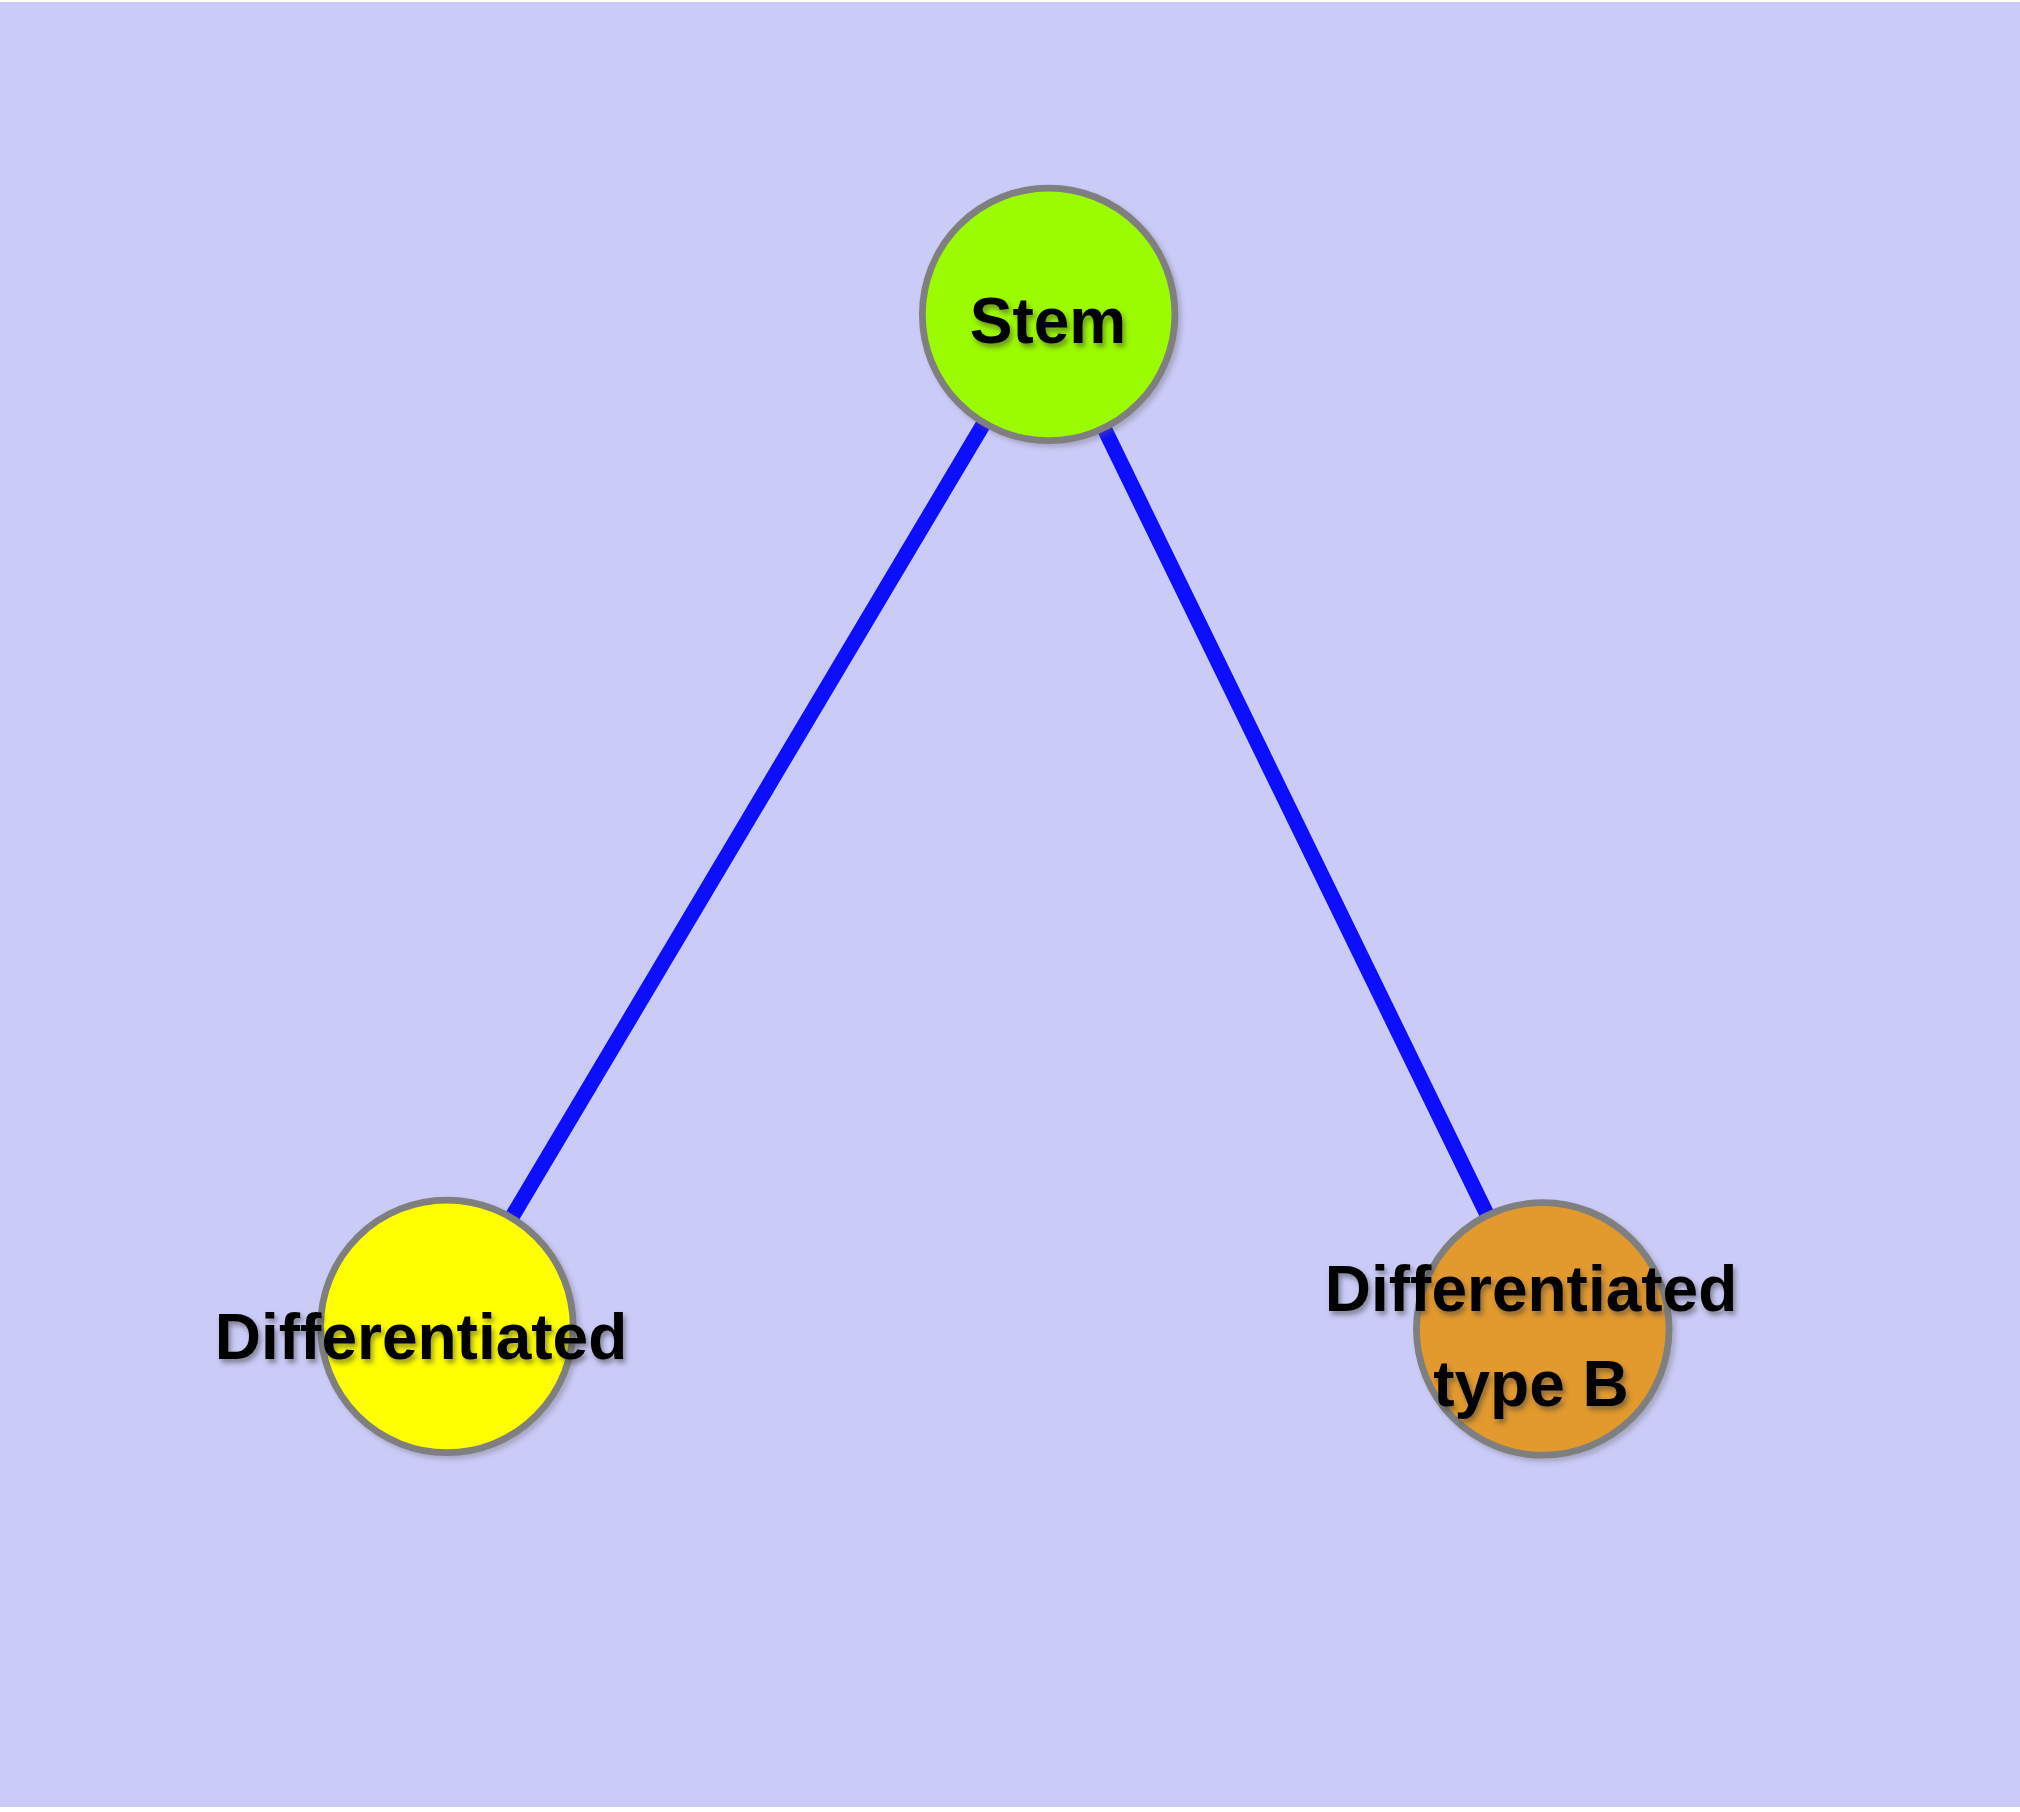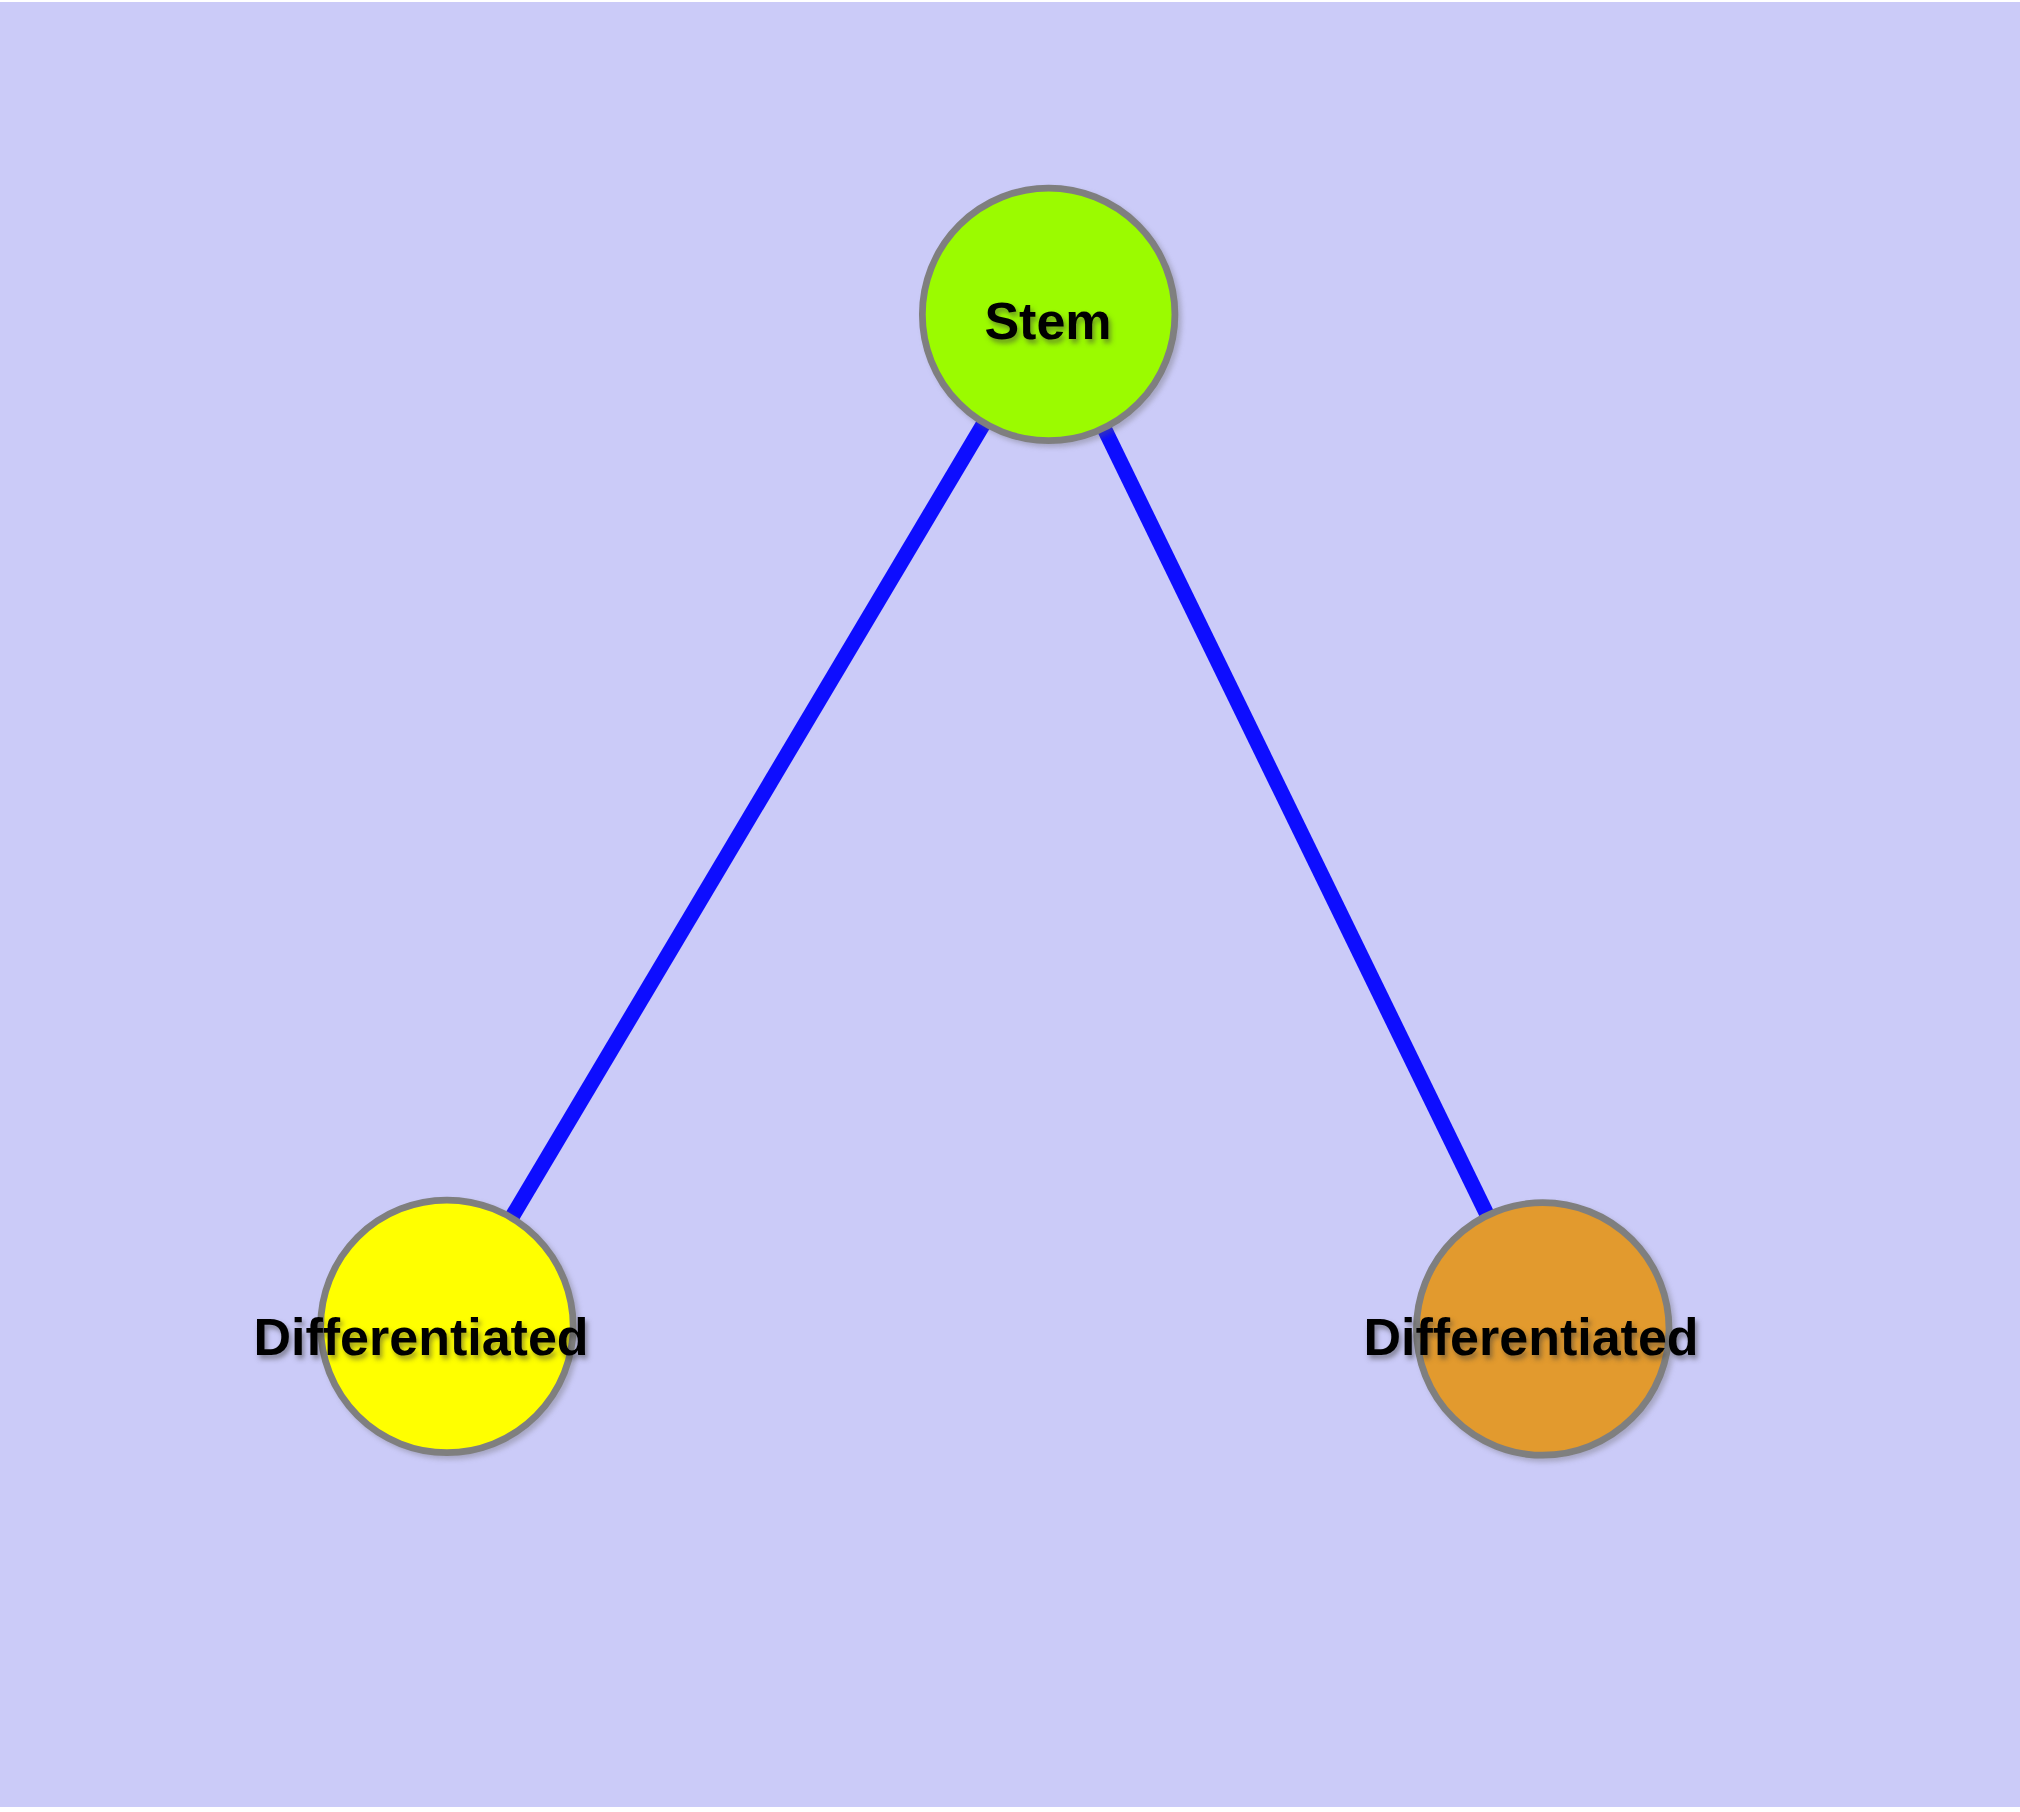--- a/index.html
+++ b/index.html
@@ -37,21 +37,21 @@
     top: 0;
     width: 2021px;
     height: 1812px;
     pointer-events: none;
   }
   .node-label {
     position: absolute;
     transform: translate(-50%, -50%);
     text-align: center;
     font-weight: 700;
-    font-size: 52px;
+    font-size: 64px;
     line-height: 95px;
     color: #000000;
     white-space: nowrap;
     text-shadow: 2.5px 4.2px 5.1px rgba(60,60,60,0.50);
   }
   .node-label .line { display: block; }
 </style>
 </head>
 <body>
 
@@ -66,16 +66,17 @@
     </svg>
   <div class="labels">
       <div class="node-label" style="left: 1048px; top: 321px;">
         <span class="line">Stem</span>
       </div>
       <div class="node-label" style="left: 421px; top: 1337px;">
         <span class="line">Differentiated</span>
       </div>
       <div class="node-label" style="left: 1531px; top: 1337px;">
         <span class="line">Differentiated</span>
+        <span class="line">type B</span>
       </div>
     </div>
 </div>
 
 
 </body></html>

